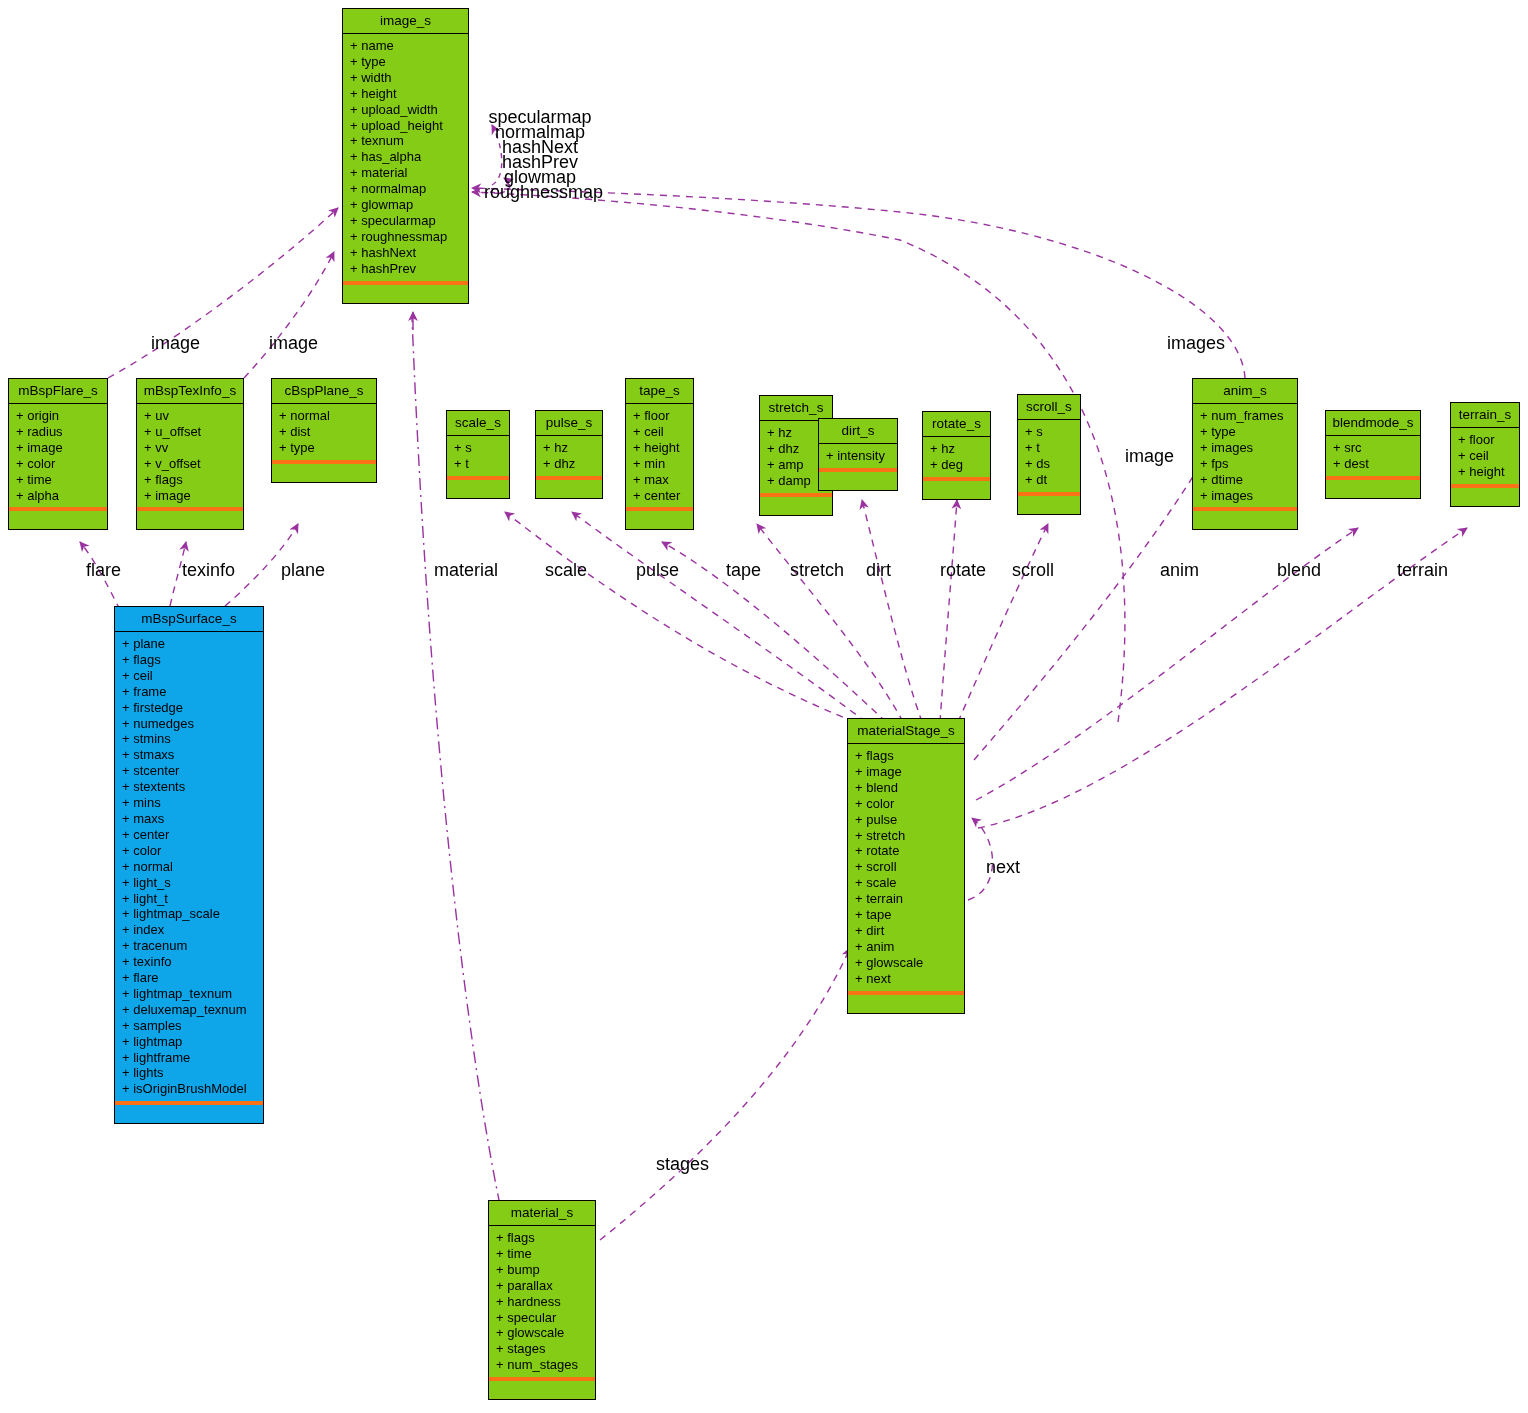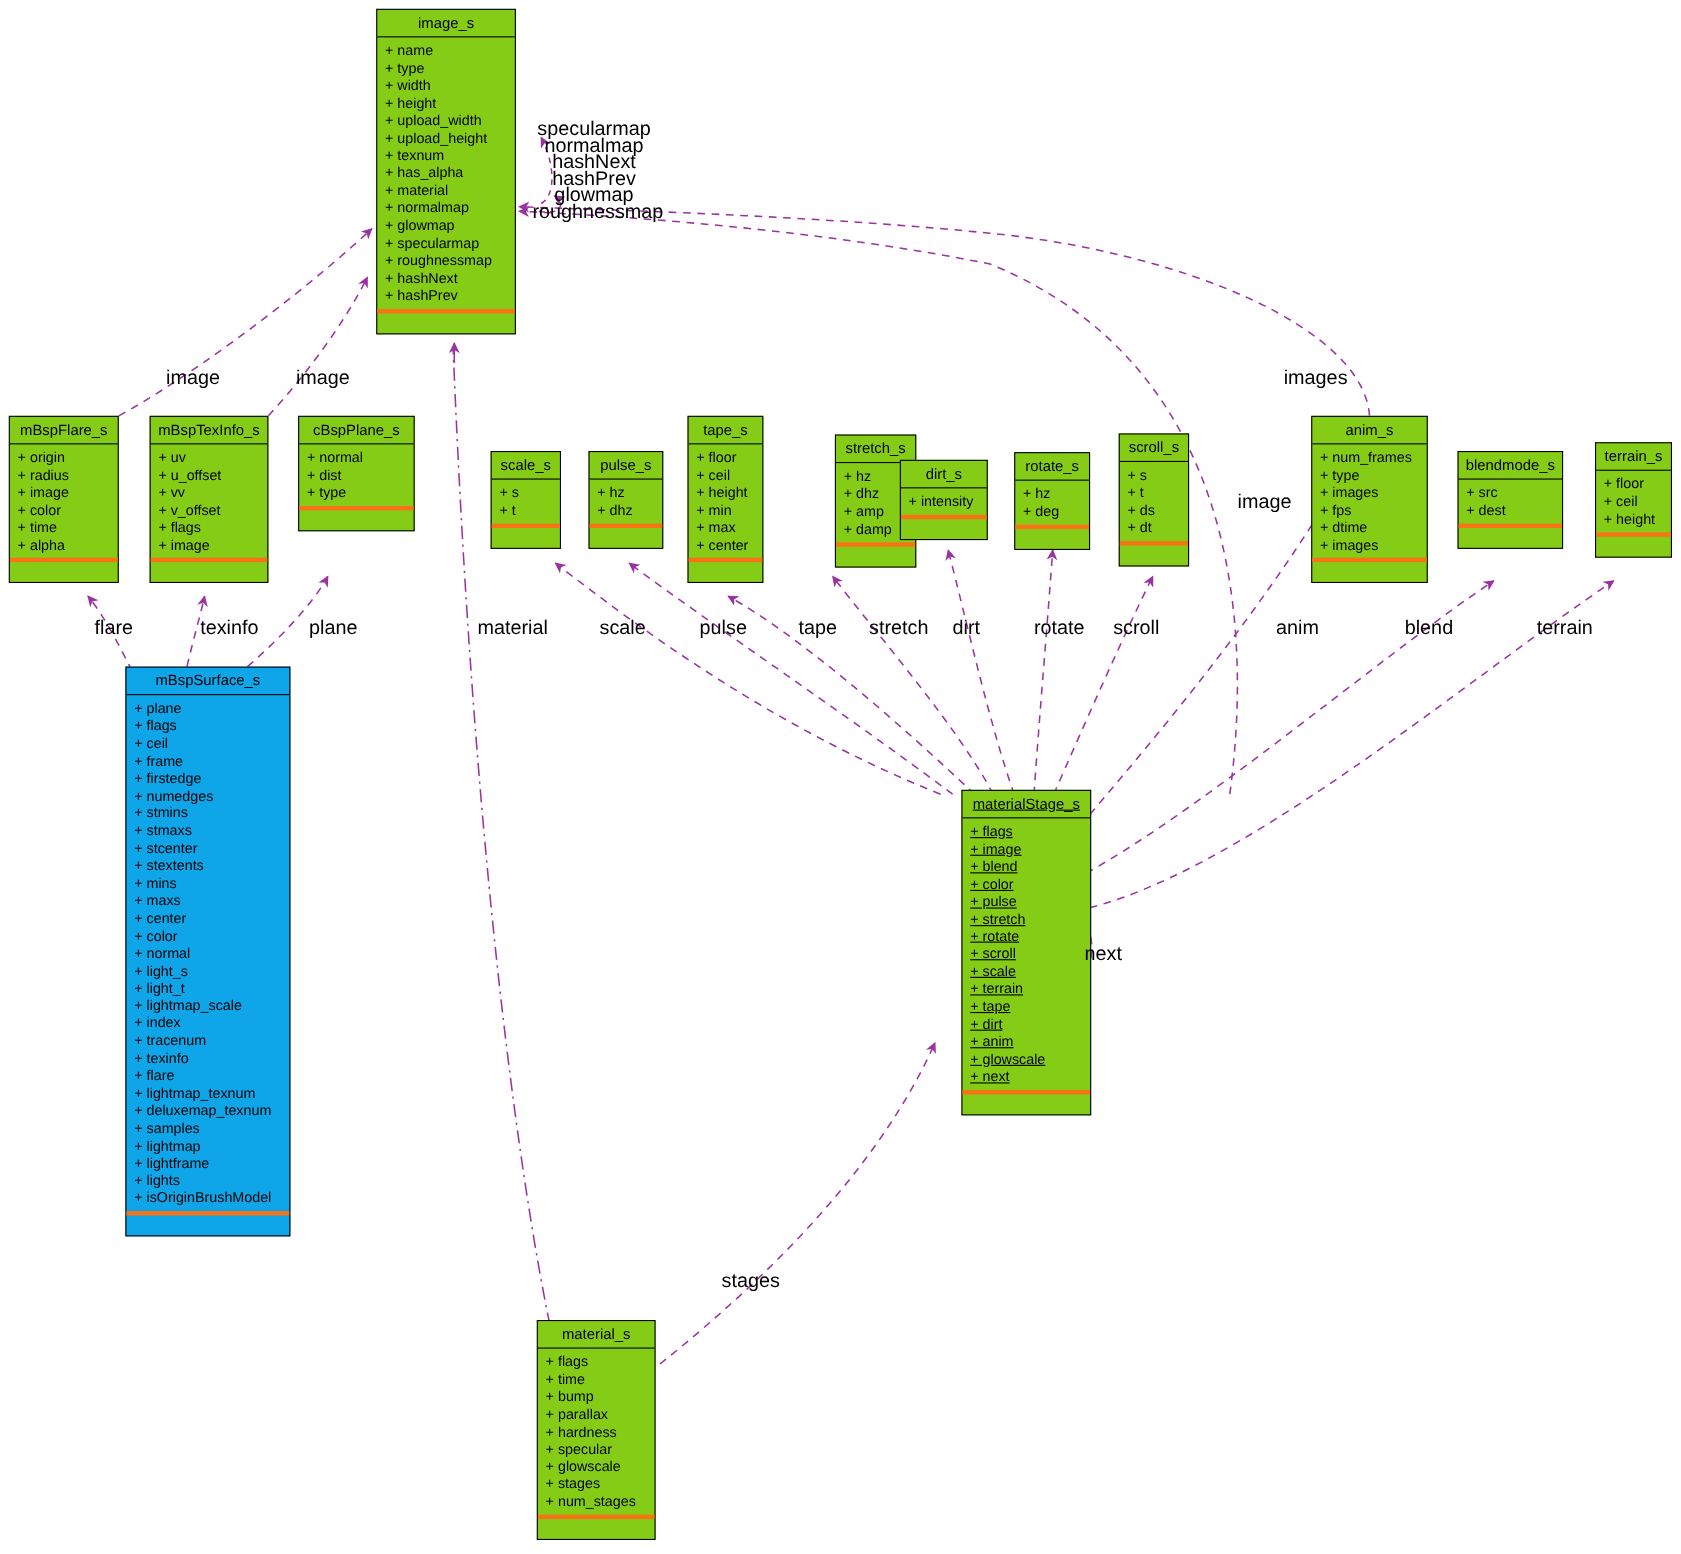--- a/index.html
+++ b/index.html
@@ -308,21 +308,21 @@
         <div>+ deluxemap_texnum</div>
         <div>+ samples</div>
         <div>+ lightmap</div>
         <div>+ lightframe</div>
         <div>+ lights</div>
         <div>+ isOriginBrushModel</div>
       </div>
     <div class="node-methods"></div>
   </div>
 
-  <div class="umlnode" style="left:874px; top:718px; width:118px;text-decoration:underline;">
+  <div class="umlnode" style="left:847px; top:718px; width:118px;">
     <div class="node-title">materialStage_s</div>
     <div class="node-fields">
         <div>+ flags</div>
         <div>+ image</div>
         <div>+ blend</div>
         <div>+ color</div>
         <div>+ pulse</div>
         <div>+ stretch</div>
         <div>+ rotate</div>
         <div>+ scroll</div>

